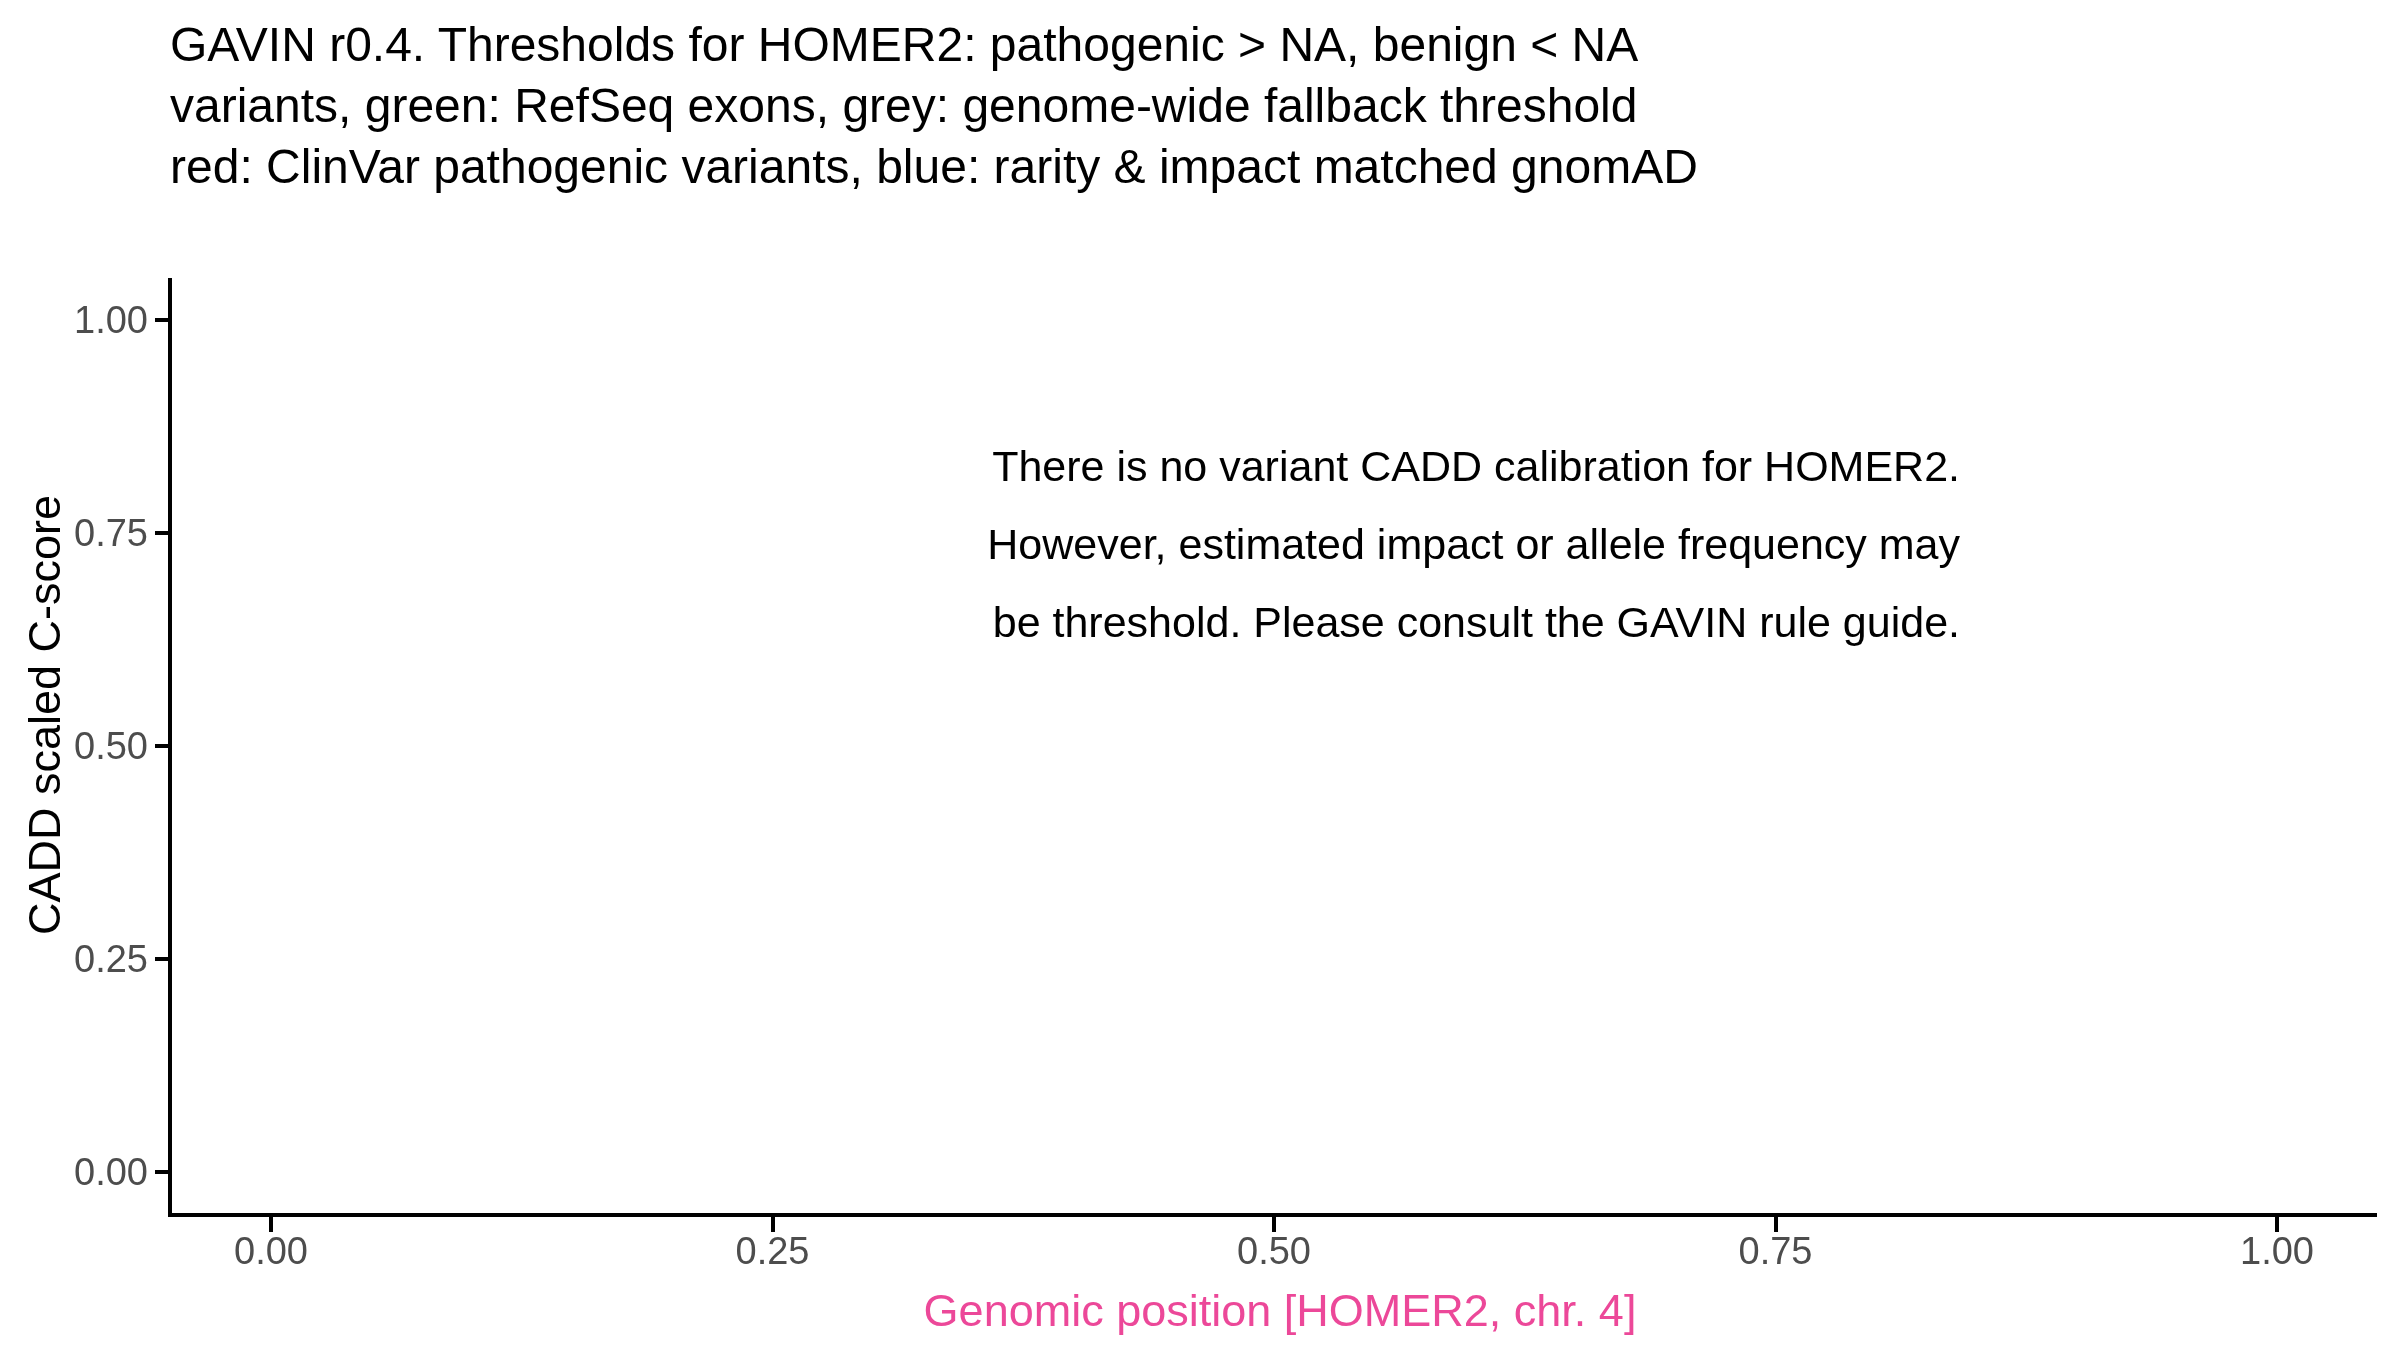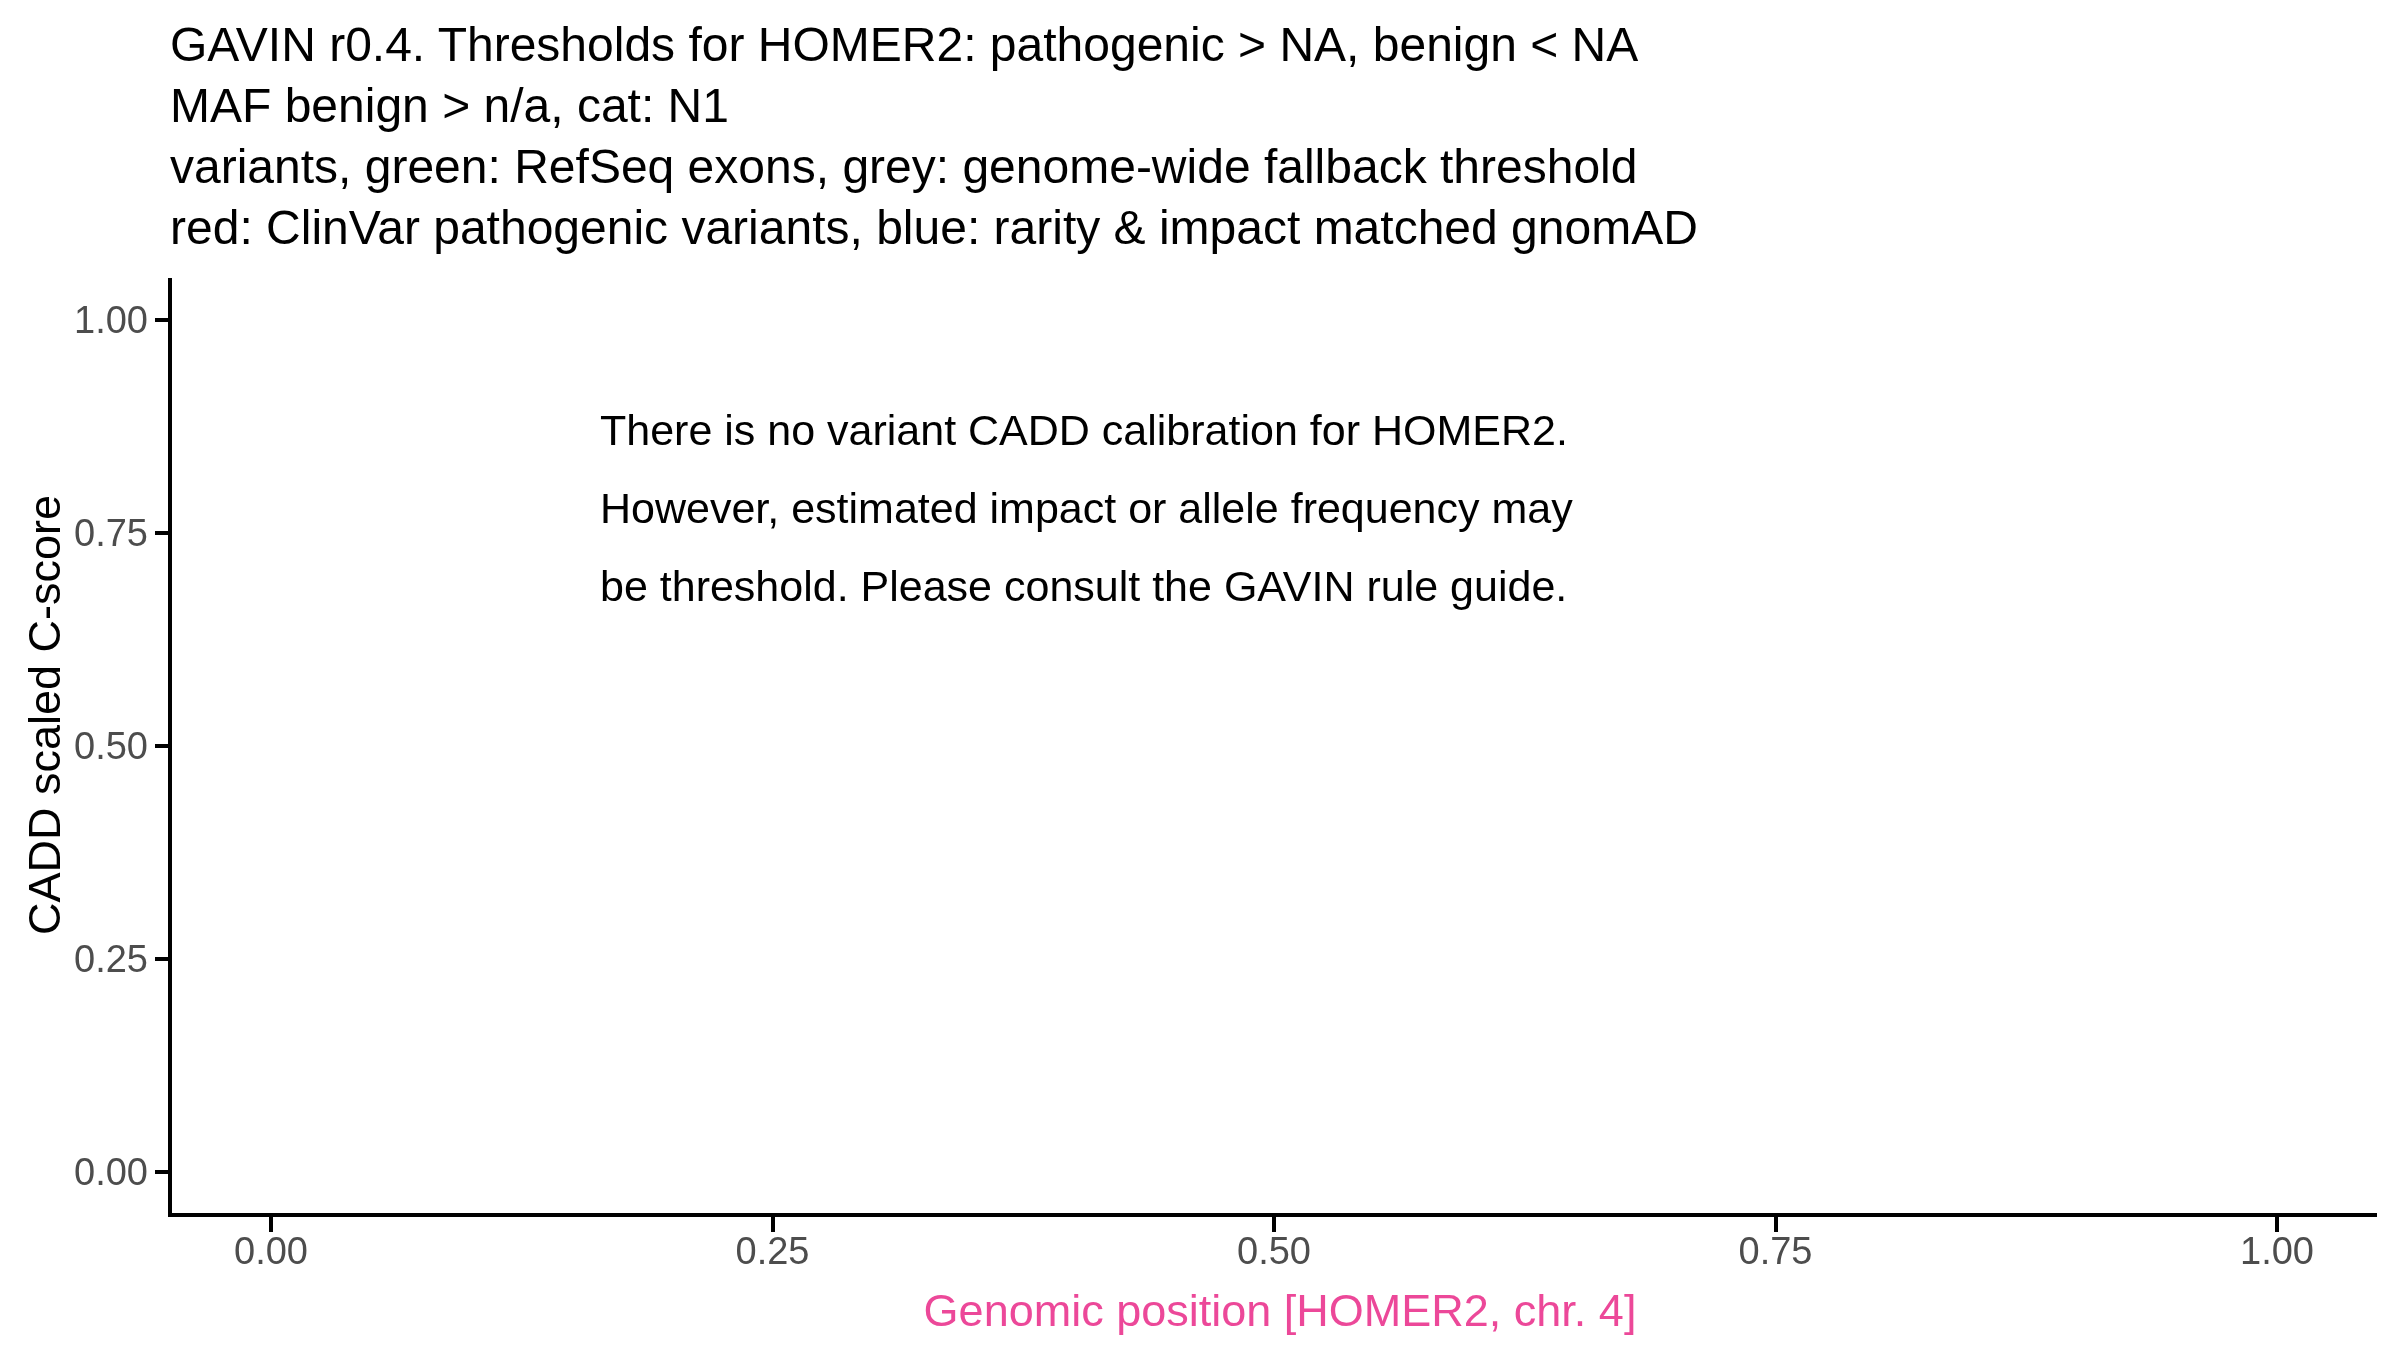--- a/index.html
+++ b/index.html
@@ -33,23 +33,23 @@
     width: 2209px;
     height: 939px;
     box-sizing: border-box;
     border-left: 4px solid #000000;
     border-bottom: 4px solid #000000;
     background: #FFFFFF;
   }
   .annotation {
     position: absolute;
     left: 600px;
-    top: 391px;
+    top: 427px;
     width: 1360px;
-    text-align: left;
+    text-align: right;
     font-size: 43px;
     line-height: 78px;
     color: #000000;
     white-space: nowrap;
   }
   .tick {
     position: absolute;
     background: #000000;
   }
   .xtick {
@@ -106,21 +106,20 @@
     white-space: nowrap;
   }
 </style>
 </head>
 <body>
 
 <div class="figure">
 
   <div class="plot-title">
     <div>GAVIN r0.4. Thresholds for HOMER2: pathogenic &gt; NA, benign &lt; NA</div>
-    <div>MAF benign &gt; n/a, cat: N1</div>
     <div>variants, green: RefSeq exons, grey: genome-wide fallback threshold</div>
     <div>red: ClinVar pathogenic variants, blue: rarity &amp; impact matched gnomAD</div>
   </div>
 
   <div class="panel"></div>
 
   <div class="annotation">
     <div>There is no variant CADD calibration for HOMER2.</div>
     <div>However, estimated impact or allele frequency may</div>
     <div>be threshold. Please consult the GAVIN rule guide.</div>

